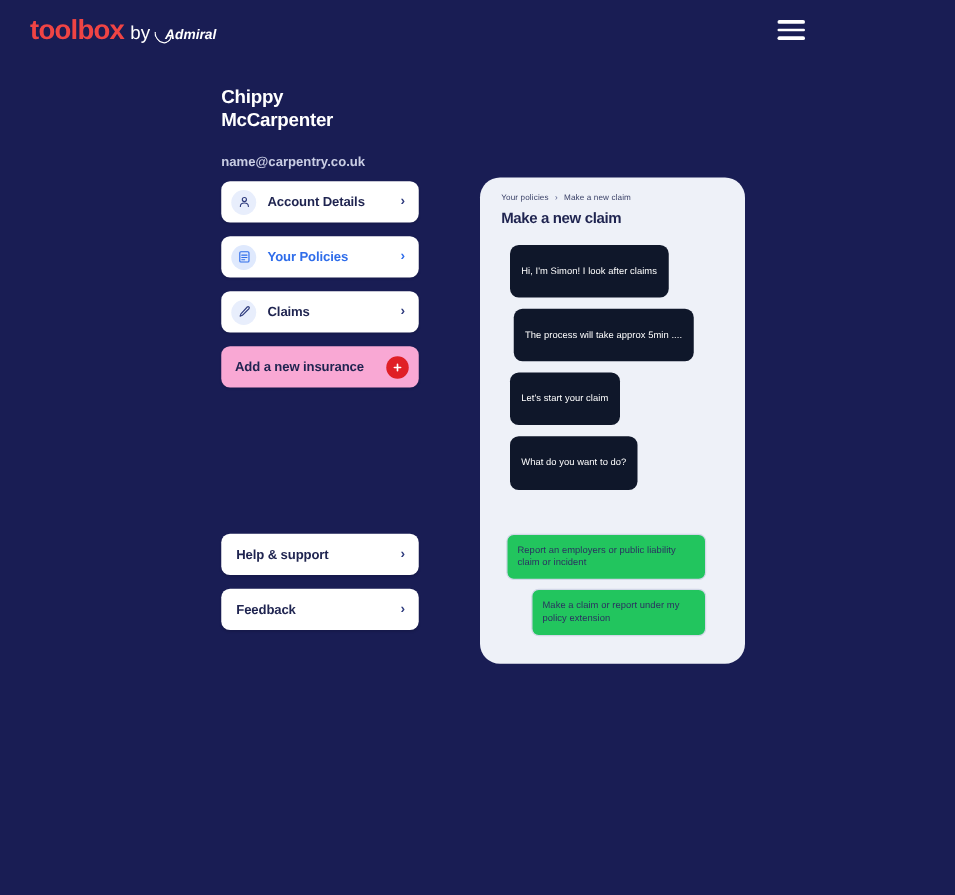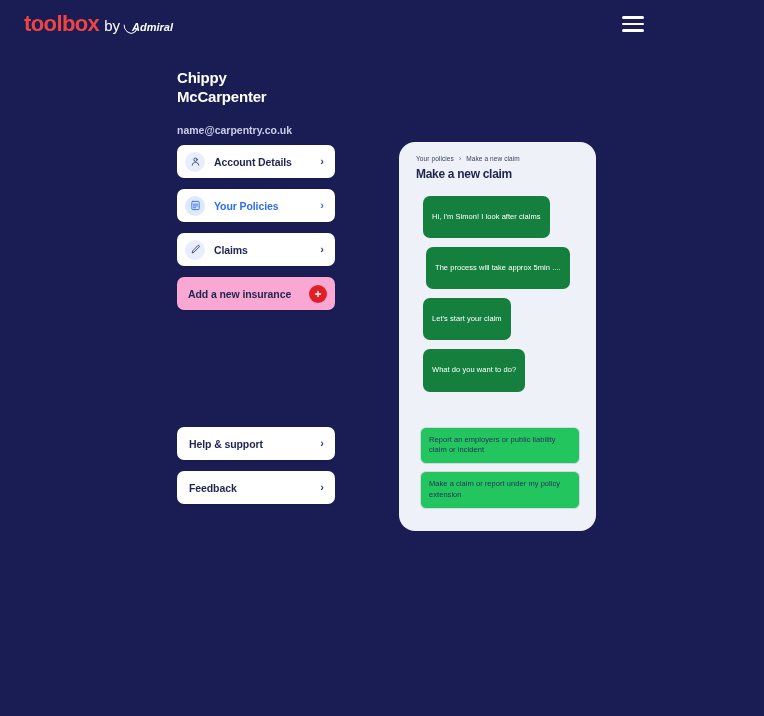--- a/index.html
+++ b/index.html
@@ -210,23 +210,23 @@
   }
   .nav-bottom .nav-card {
     padding: 0 11px 0 12px;
     margin-bottom: 11px;
   }
   .nav-bottom .nav-label { font-size: 10.5px; }
 
   
   .panel {
     position: absolute;
-    left: 399px;
+    left: 384px;
     top: 142px;
-    width: 197px;
+    width: 212px;
     height: 389px;
     background: #eef1f8;
     border-radius: 16px;
     overflow: hidden;
   }
 
   .breadcrumb {
     position: absolute;
     left: 17px;
     top: 13px;
@@ -251,21 +251,21 @@
   }
 
   .bubbles {
     position: absolute;
     left: 0;
     top: 54px;
     width: 201px;
   }
 
   .bubble {
-    background: #15803d;
+    background: #0f172a;
     color: #ffffff;
     font-size: 7.5px;
     line-height: 1.35;
     border-radius: 7px;
     padding: 16px 9px;
     margin-bottom: 9px;
     display: inline-block;
     letter-spacing: 0.05px;
   }
   .bubble-row { padding-left: 24px; }
@@ -284,21 +284,21 @@
     border: 1px solid #d3d8e8;
     border-radius: 6px;
     padding: 7px 8px;
     margin-bottom: 7px;
     font-size: 7.5px;
     line-height: 1.45;
     color: #2b3160;
     cursor: pointer;
     letter-spacing: 0.05px;
   }
-  .option-card:last-child { margin-bottom: 0; }
+  .option-card:last-child { margin-bottom: 0; margin-left: 20px; }
 </style>
 </head>
 <body>
 
 <div class="app">
 
   <div class="header">
     <div class="logo">
       <span class="logo-word">toolbox</span>
       <span class="logo-by">by</span>

